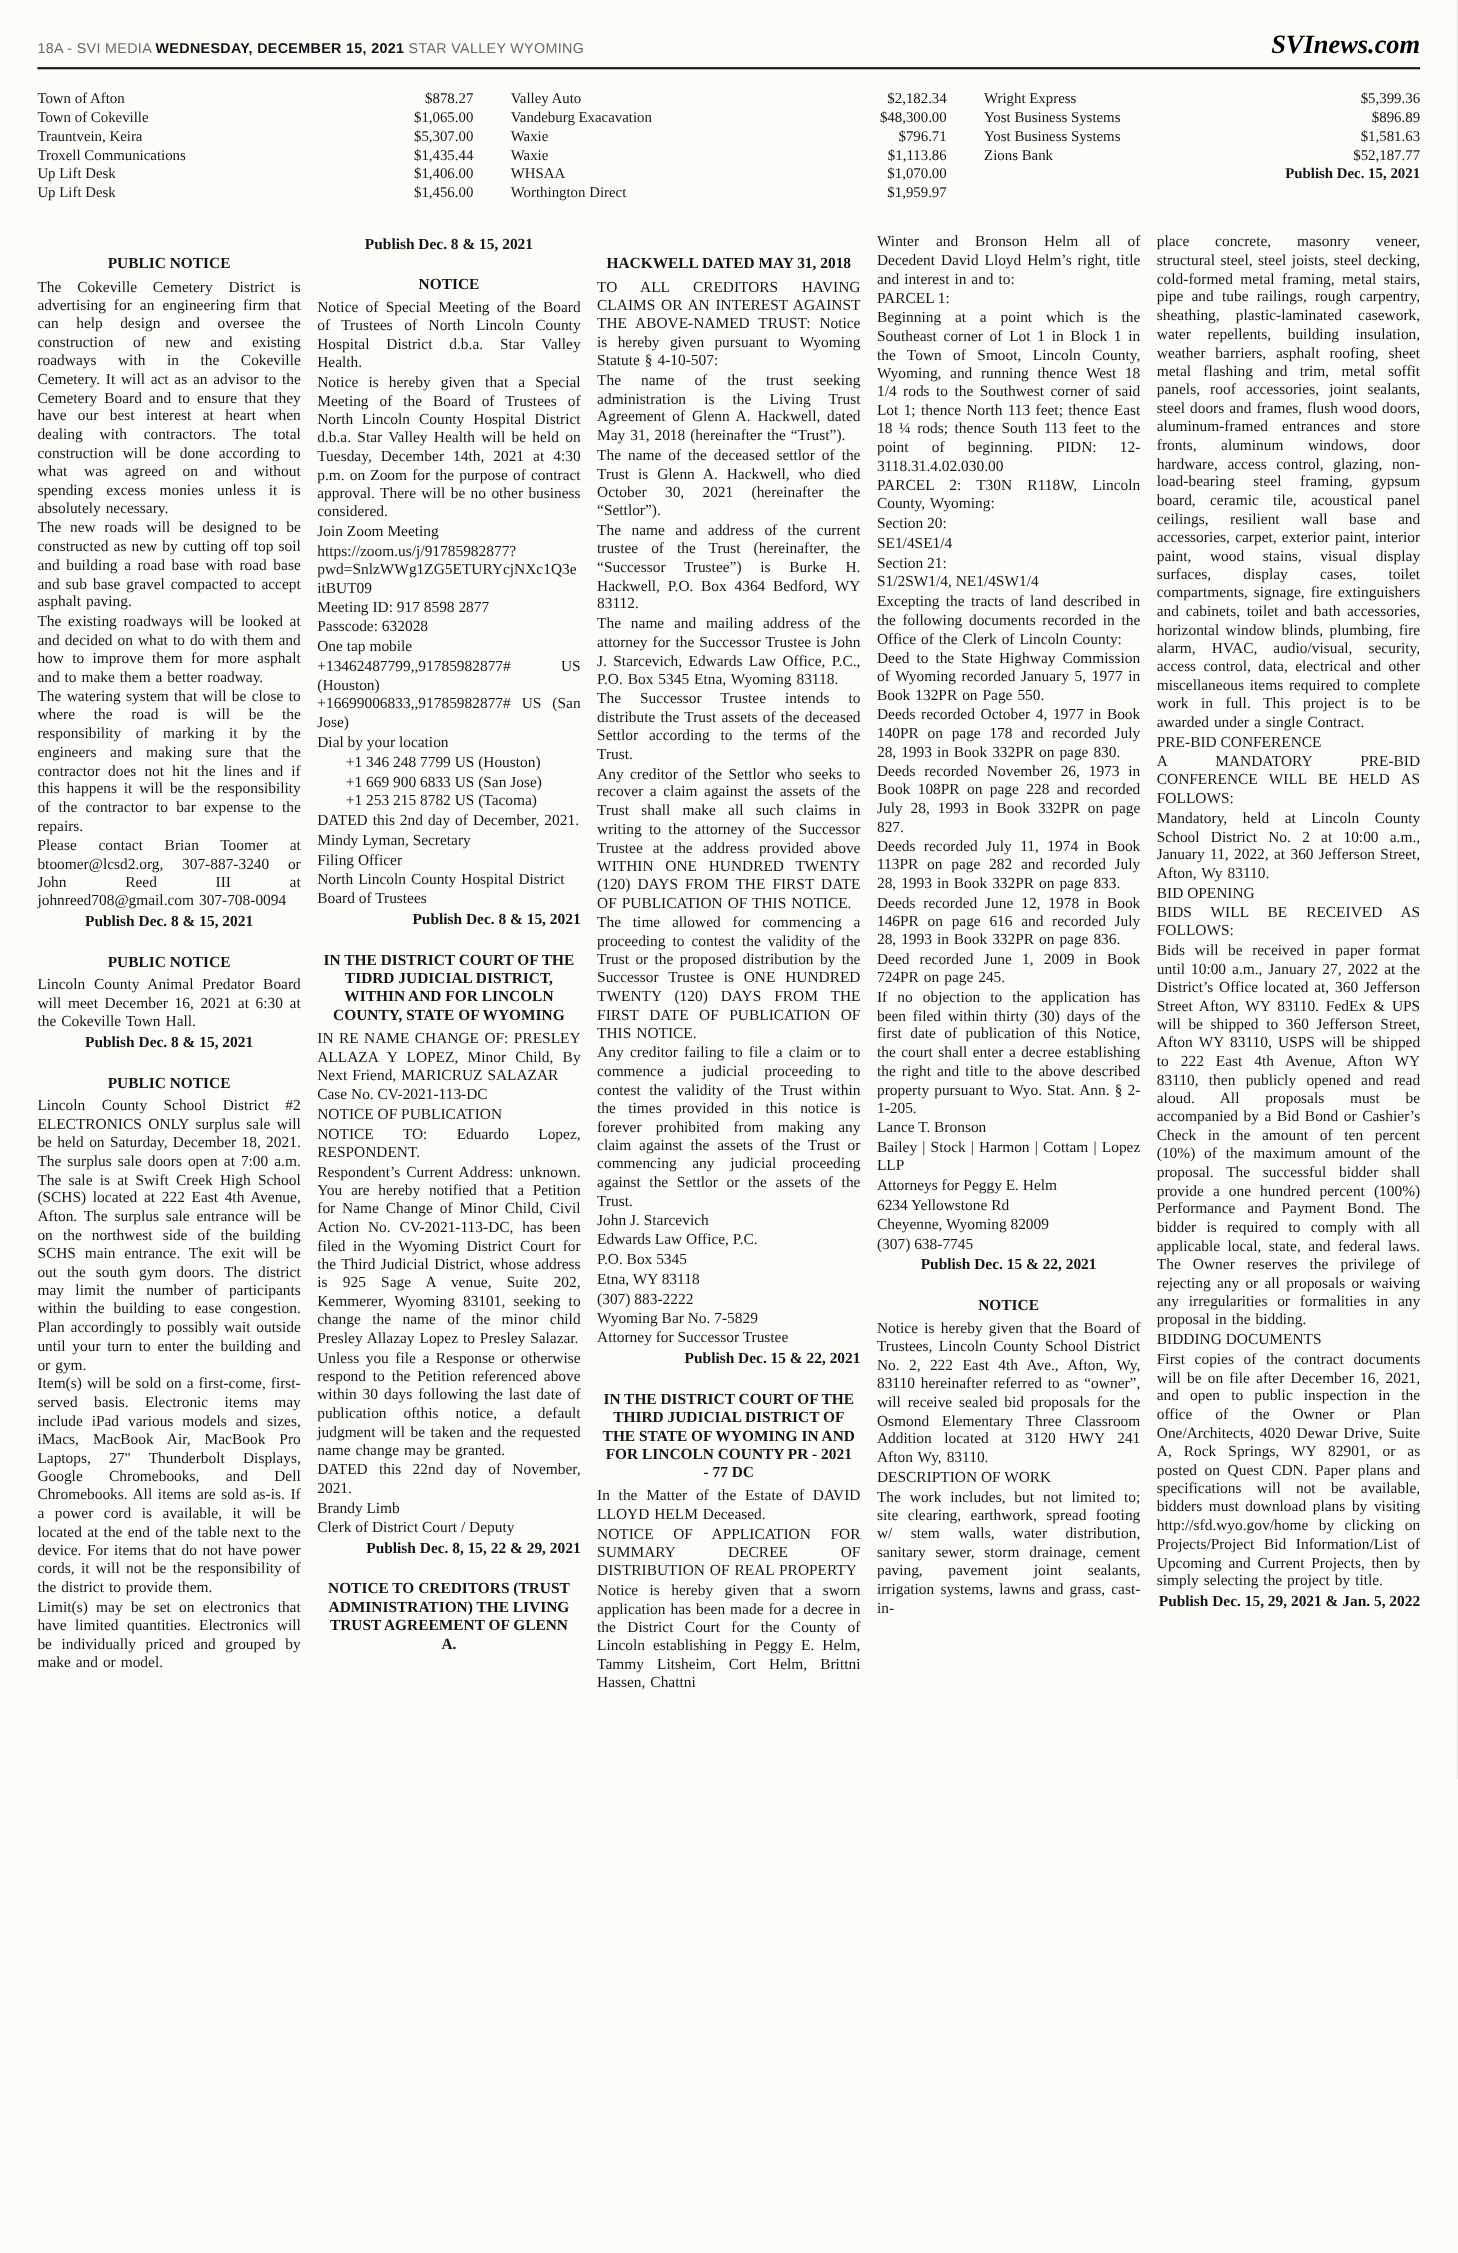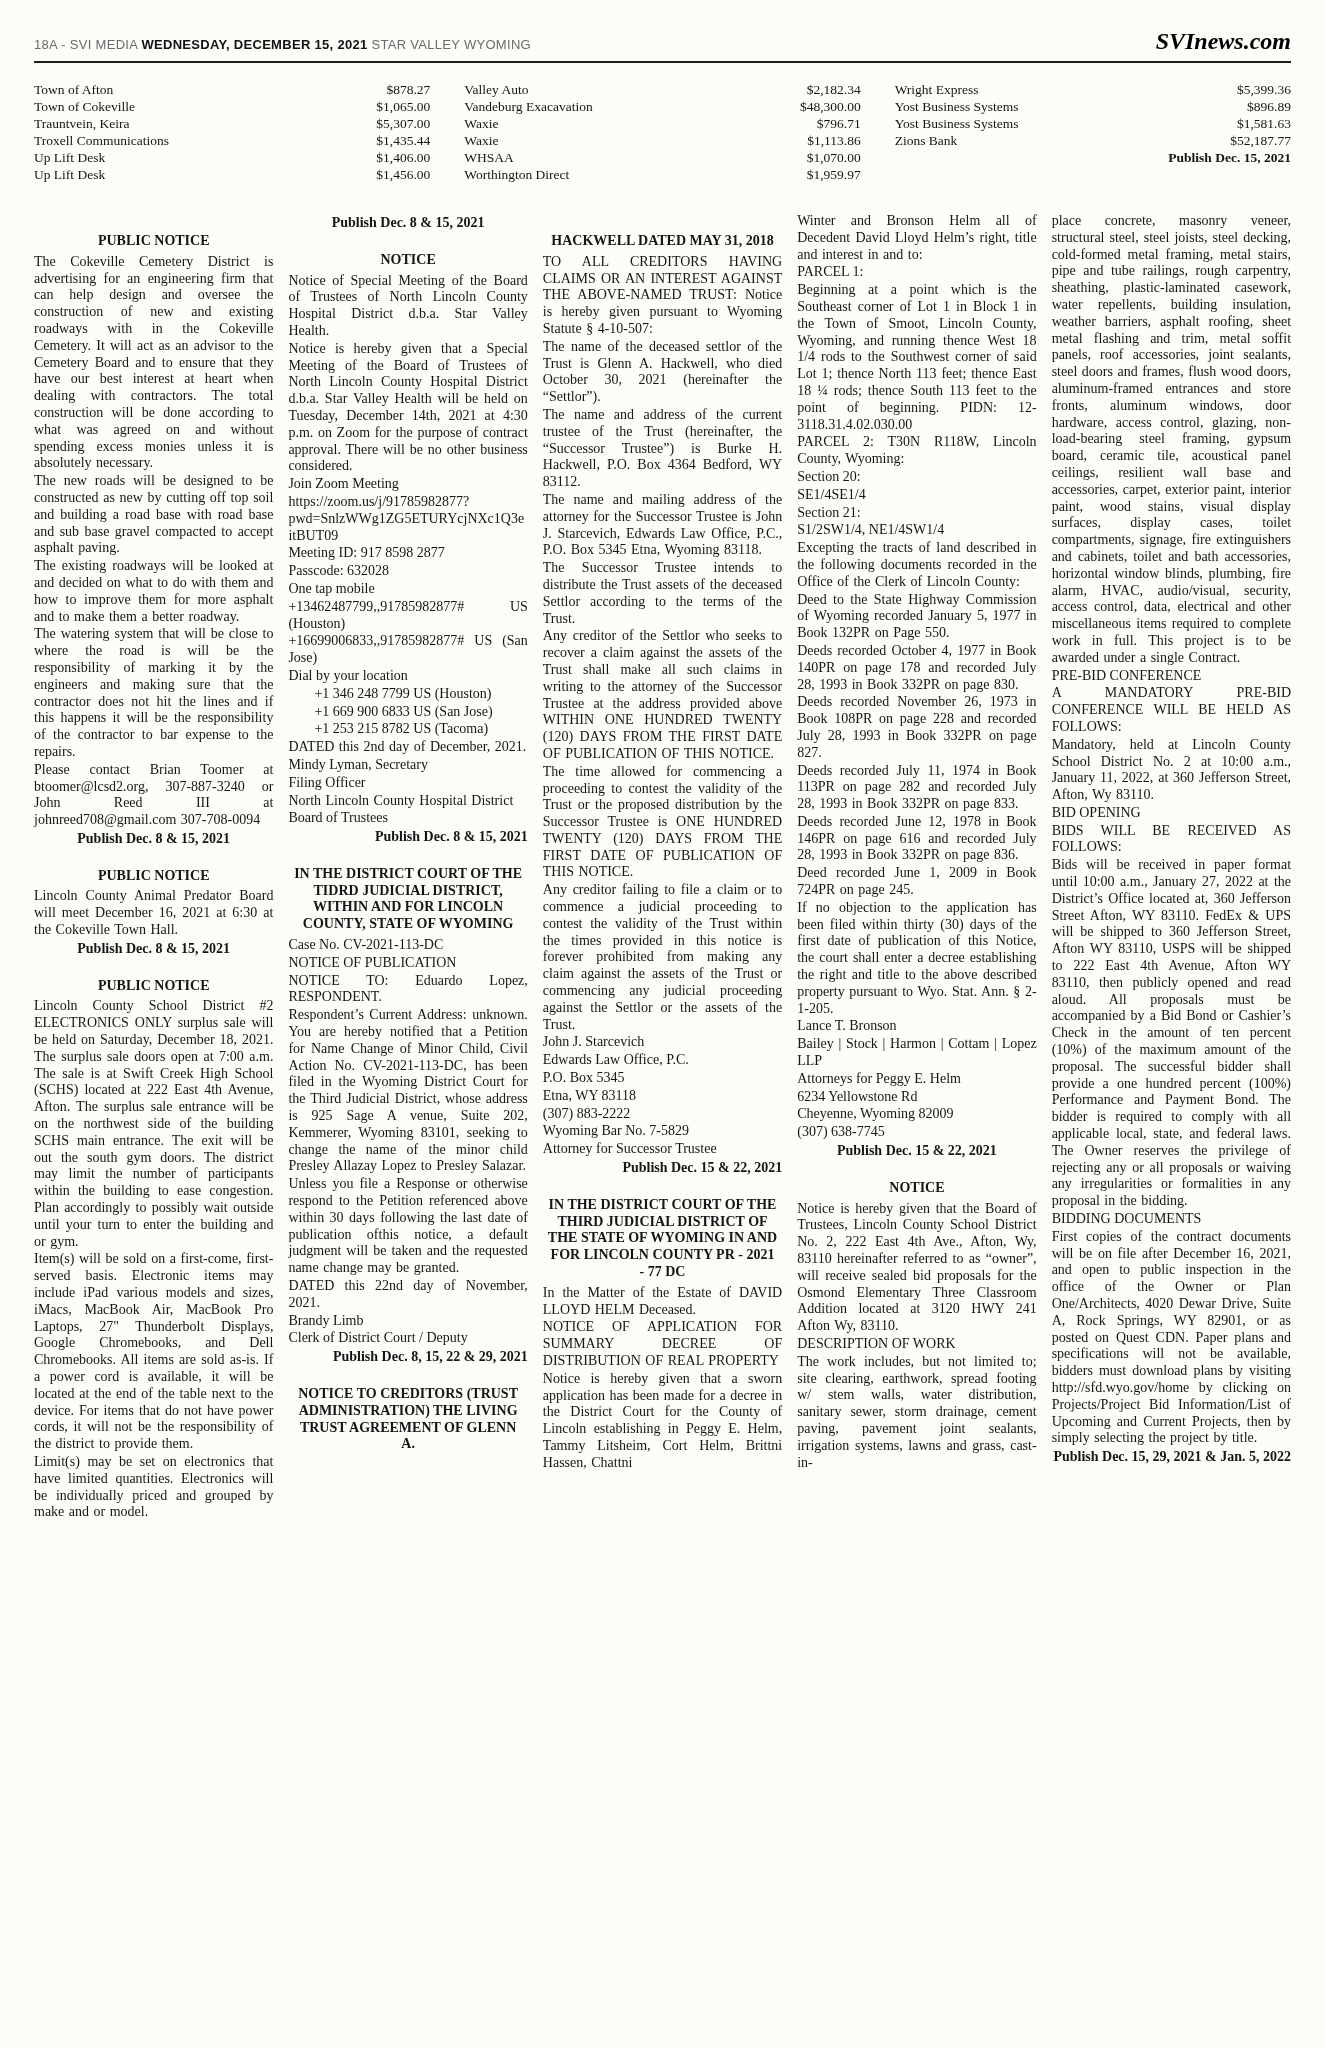--- a/index.html
+++ b/index.html
@@ -149,34 +149,36 @@
         <div class="bk bk-indent">+1 346 248 7799 US (Houston)</div>
         <div class="bk bk-indent">+1 669 900 6833 US (San Jose)</div>
         <div class="bk bk-indent">+1 253 215 8782 US (Tacoma)</div>
         <div class="bk bk-para">DATED this 2nd day of December, 2021.</div>
         <div class="bk bk-line">Mindy Lyman, Secretary</div>
         <div class="bk bk-line">Filing Officer</div>
         <div class="bk bk-para">North Lincoln County Hospital District</div>
         <div class="bk bk-line">Board of Trustees</div>
         <div class="bk bk-publish al-right">Publish Dec. 8 &amp; 15, 2021</div>
         <div class="bk bk-heading">IN THE DISTRICT COURT OF THE TIDRD JUDICIAL DISTRICT, WITHIN AND FOR LINCOLN COUNTY, STATE OF WYOMING</div>
+        <div class="bk bk-para">IN RE NAME CHANGE OF: PRESLEY ALLAZA Y LOPEZ, Minor Child, By Next Friend, MARICRUZ SALAZAR</div>
         <div class="bk bk-line">Case No. CV-2021-113-DC</div>
         <div class="bk bk-line">NOTICE OF PUBLICATION</div>
         <div class="bk bk-para">NOTICE TO: Eduardo Lopez, RESPONDENT.</div>
         <div class="bk bk-para">Respondent’s Current Address: unknown. You are hereby notified that a Petition for Name Change of Minor Child, Civil Action No. CV-2021-113-DC, has been filed in the Wyoming District Court for the Third Judicial District, whose address is 925 Sage A venue, Suite 202, Kemmerer, Wyoming 83101, seeking to change the name of the minor child Presley Allazay Lopez to Presley Salazar.</div>
         <div class="bk bk-para">Unless you file a Response or otherwise respond to the Petition referenced above within 30 days following the last date of publication ofthis notice, a default judgment will be taken and the requested name change may be granted.</div>
         <div class="bk bk-para">DATED this 22nd day of November, 2021.</div>
         <div class="bk bk-line">Brandy Limb</div>
         <div class="bk bk-line">Clerk of District Court / Deputy</div>
         <div class="bk bk-publish al-right">Publish Dec. 8, 15, 22 &amp; 29, 2021</div>
         <div class="bk bk-heading">NOTICE TO CREDITORS (TRUST ADMINISTRATION) THE LIVING TRUST AGREEMENT OF GLENN A.</div>
       </div>
       <div class="col">
         <div class="bk bk-heading">HACKWELL DATED MAY 31, 2018</div>
         <div class="bk bk-para">TO ALL CREDITORS HAVING CLAIMS OR AN INTEREST AGAINST THE ABOVE-NAMED TRUST: Notice is hereby given pursuant to Wyoming Statute § 4-10-507:</div>
+        <div class="bk bk-para">The name of the trust seeking administration is the Living Trust Agreement of Glenn A. Hackwell, dated May 31, 2018 (hereinafter the “Trust”).</div>
         <div class="bk bk-para">The name of the deceased settlor of the Trust is Glenn A. Hackwell, who died October 30, 2021 (hereinafter the “Settlor”).</div>
         <div class="bk bk-para">The name and address of the current trustee of the Trust (hereinafter, the “Successor Trustee”) is Burke H. Hackwell, P.O. Box 4364 Bedford, WY 83112.</div>
         <div class="bk bk-para">The name and mailing address of the attorney for the Successor Trustee is John J. Starcevich, Edwards Law Office, P.C., P.O. Box 5345 Etna, Wyoming 83118.</div>
         <div class="bk bk-para">The Successor Trustee intends to distribute the Trust assets of the deceased Settlor according to the terms of the Trust.</div>
         <div class="bk bk-para">Any creditor of the Settlor who seeks to recover a claim against the assets of the Trust shall make all such claims in writing to the attorney of the Successor Trustee at the address provided above WITHIN ONE HUNDRED TWENTY (120) DAYS FROM THE FIRST DATE OF PUBLICATION OF THIS NOTICE.</div>
         <div class="bk bk-para">The time allowed for commencing a proceeding to contest the validity of the Trust or the proposed distribution by the Successor Trustee is ONE HUNDRED TWENTY (120) DAYS FROM THE FIRST DATE OF PUBLICATION OF THIS NOTICE.</div>
         <div class="bk bk-para">Any creditor failing to file a claim or to commence a judicial proceeding to contest the validity of the Trust within the times provided in this notice is forever prohibited from making any claim against the assets of the Trust or commencing any judicial proceeding against the Settlor or the assets of the Trust.</div>
         <div class="bk bk-line">John J. Starcevich</div>
         <div class="bk bk-line">Edwards Law Office, P.C.</div>
         <div class="bk bk-line">P.O. Box 5345</div>

